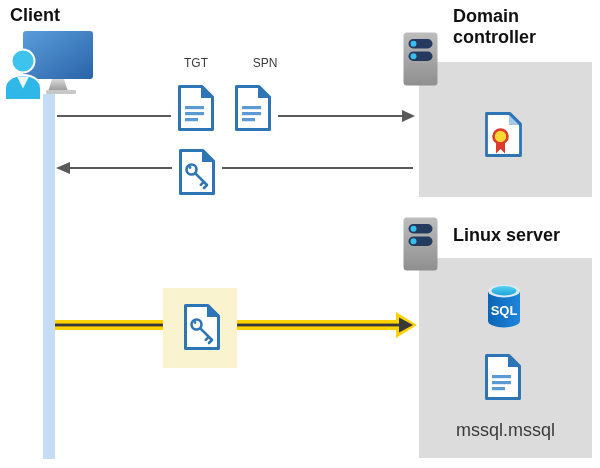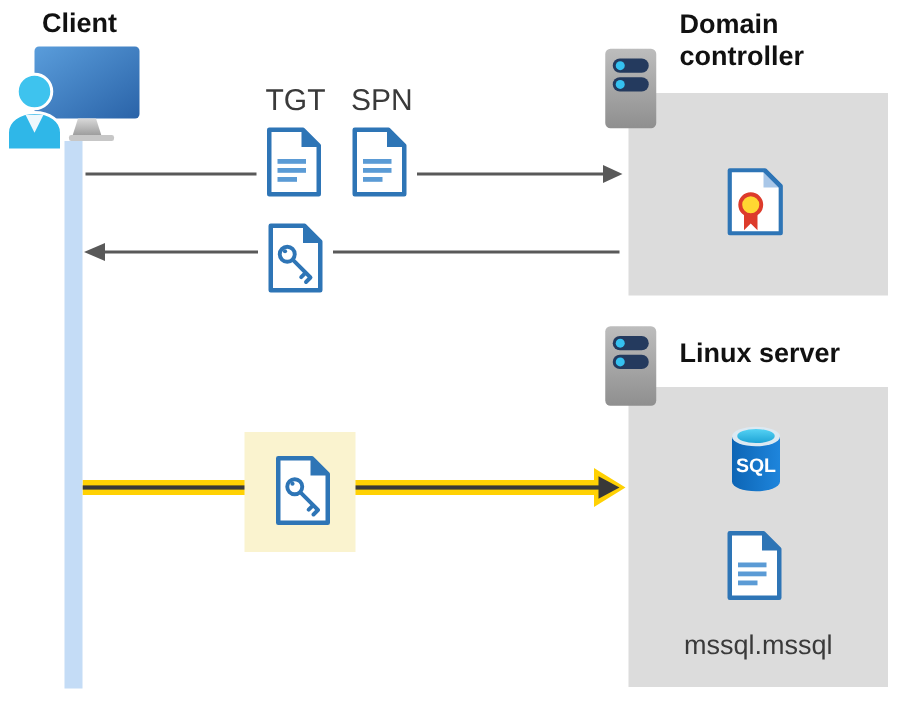--- a/index.html
+++ b/index.html
@@ -2,21 +2,21 @@
 <html><head>
 <meta charset="utf-8">
 <style>
   html,body{margin:0;padding:0;background:#fff;}
   #stage{
     position:relative;width:600px;height:468px;background:#ffffff;
     font-family:"Liberation Sans",sans-serif;overflow:hidden;
   }
   .abs{position:absolute;}
   .node-label{font-weight:bold;color:#111;font-size:18px;line-height:21px;}
-  .small-label{font-size:20px;color:#3a3a3a;text-align:center;}
+  .small-label{font-size:12px;color:#3a3a3a;text-align:center;}
   .gray-box{background:#dcdcdc;}
   .bar{background:#c4dcf6;}
   .chip{background:#ffffff;display:flex;align-items:flex-start;}
   .cream{background:#faf3cf;}
   .keytab{font-size:18px;color:#3a3a3a;text-align:center;width:173px;}
 </style>
 </head>
 <body>
 
 <div id="stage">
@@ -44,21 +44,21 @@
           <stop offset="1" stop-color="#9e9e9e"></stop>
       </linearGradient>
     </defs>
   </svg>
 
   <div class="abs bar" style="left:43px;top:94px;width:12px;height:365px;"></div>
 
   <div class="abs gray-box" style="left:419px;top:62px;width:173px;height:135px;"></div>
   <div class="abs gray-box" style="left:419px;top:258px;width:173px;height:200px;"></div>
 
-  <div class="abs node-label" style="left:28px;top:5px;">Client</div>
+  <div class="abs node-label" style="left:10px;top:5px;">Client</div>
   <div class="abs node-label" style="left:453px;top:225px;width:145px;">Linux server</div>
   <div class="abs node-label" style="left:453px;top:6px;width:140px;">Domain controller</div>
 
   <svg class="abs" style="left:2px;top:29px;" width="95" height="72" viewBox="0 0 95 72">
     <rect x="21" y="2" width="70" height="48" rx="3" fill="url(#monGrad)"></rect>
     <path d="M50,50 h12 l3.5,11 h-19 z" fill="url(#standGrad)"></path>
     <rect x="44" y="61" width="30" height="4" rx="1.5" fill="#c7c7c7"></rect>
     <circle cx="21" cy="32" r="11.5" fill="#3ec3ee" stroke="#ffffff" stroke-width="2"></circle>
     <path d="M3,71 V59.5 c0,-8 8,-13.5 18,-13.5 s18,5.5 18,13.5 V71 Z" fill="#2fb7e8" stroke="#ffffff" stroke-width="2"></path>
     <polygon points="15,47.5 27,47.5 21,59.5" fill="#eef8fd"></polygon>
@@ -68,21 +68,21 @@
     <line x1="2" y1="8" x2="349" y2="8" stroke="#595959" stroke-width="2"></line>
     <polygon points="347,2 347,14 360,8" fill="#595959"></polygon>
   </svg>
 
   <svg class="abs" style="left:55px;top:160px;" width="360" height="16" viewBox="0 0 360 16">
     <polygon points="1,8 15,2 15,14" fill="#595959"></polygon>
     <line x1="13" y1="8" x2="358" y2="8" stroke="#595959" stroke-width="2"></line>
   </svg>
 
   <div class="abs small-label" style="left:177px;top:56px;width:38px;">TGT</div>
-  <div class="abs small-label" style="left:234px;top:56px;width:38px;">SPN</div>
+  <div class="abs small-label" style="left:246px;top:56px;width:38px;">SPN</div>
 
   <div class="abs chip" style="left:171px;top:82px;width:107px;height:54px;">
     <svg style="margin:2px 0 0 6px;" width="38" height="48" viewBox="0 0 38 48">
       <path d="M2.5,2.5 H25 L35.5,13 V45.5 H2.5 Z" fill="#fff" stroke="#2e75b6" stroke-width="3" stroke-linejoin="round"></path>
       <polygon points="24,2.5 35.5,14 24,14" fill="#2e75b6"></polygon>
       <rect x="8" y="22" width="19" height="3.2" fill="#5b9bd5"></rect>
       <rect x="8" y="28" width="19" height="3.2" fill="#5b9bd5"></rect>
       <rect x="8" y="34" width="13" height="3.2" fill="#5b9bd5"></rect>
     </svg>
     <svg style="margin:2px 0 0 19px;" width="38" height="48" viewBox="0 0 38 48">

